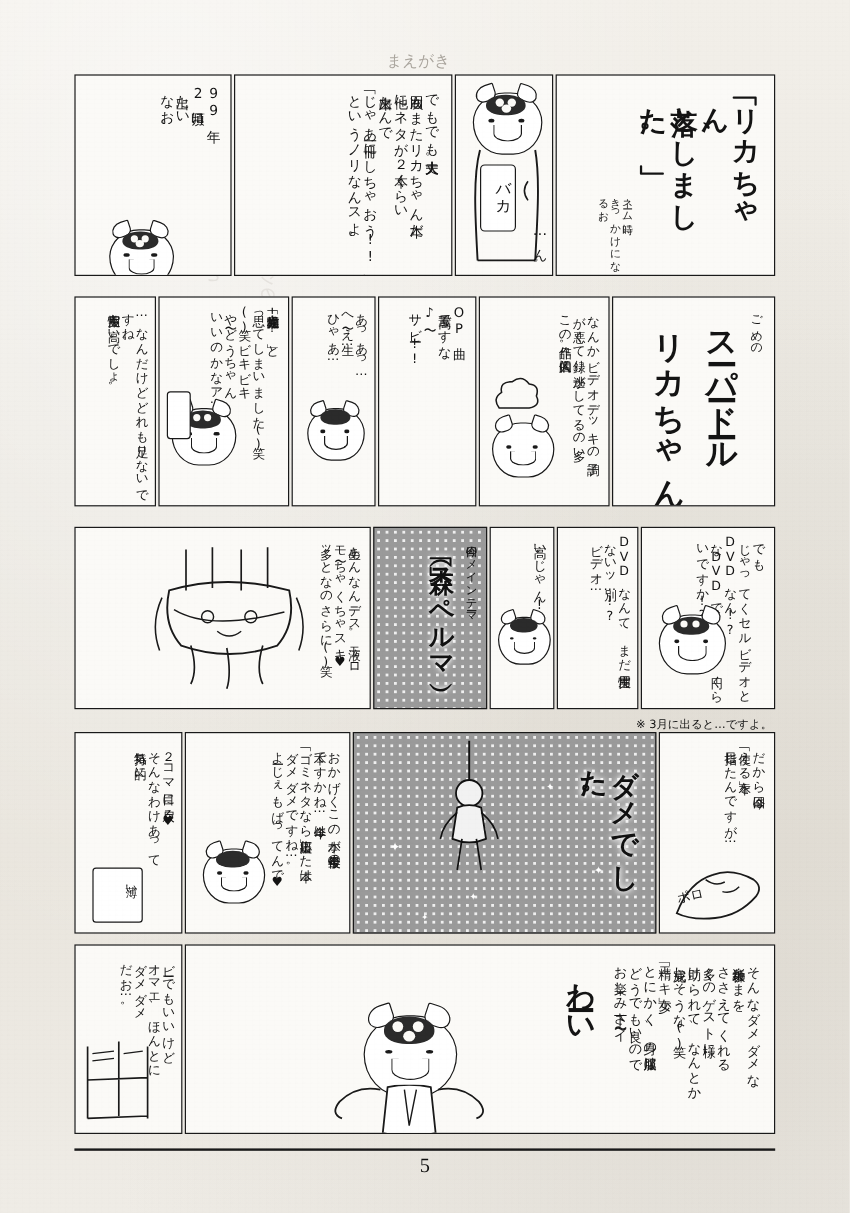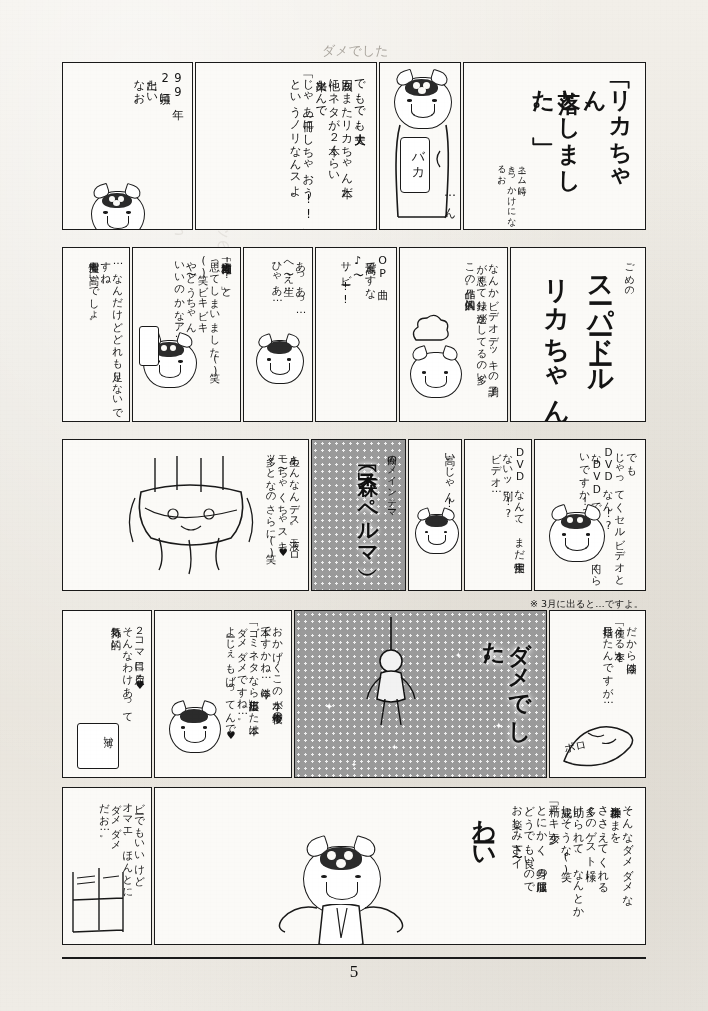--- a/index.html
+++ b/index.html
@@ -111,21 +111,21 @@
 <body>
 
 <div class="paper"></div>
 
 <div class="page">
 
   <div class="bleed" style="left:170px;top:95px;font-size:13px;writing-mode:vertical-rl;">これでその他の大事なこと</div>
   <div class="bleed" style="left:215px;top:150px;font-size:12px;writing-mode:vertical-rl;">うしろのページの文字</div>
   <div class="bleed" style="left:250px;top:120px;font-size:14px;writing-mode:vertical-rl;">すきなもの</div>
 
-  <div class="h" style="left:322px;top:42px;font-size:13px;writing-mode:horizontal-tb;color:#6d665c;opacity:.55;">ダメでした</div>
+  <div class="h" style="left:322px;top:42px;font-size:13px;writing-mode:horizontal-tb;color:#6d665c;opacity:.55;">まえがき</div>
 
   <div class="panel" style="left:463px;top:62px;width:183px;height:168px;">
     <div class="v big" style="right:12px;top:10px;font-size:23px;">「リカちゃん、
 落としました。」</div>
     <div class="v" style="right:118px;top:96px;font-size:9px;color:#222;">ネーム時に
 きっかけになるお。</div>
   </div>
 
   <div class="panel" style="left:379px;top:62px;width:82px;height:168px;">
     <div class="cat" style="left:14px;top:14px;width:56px;height:50px;">

